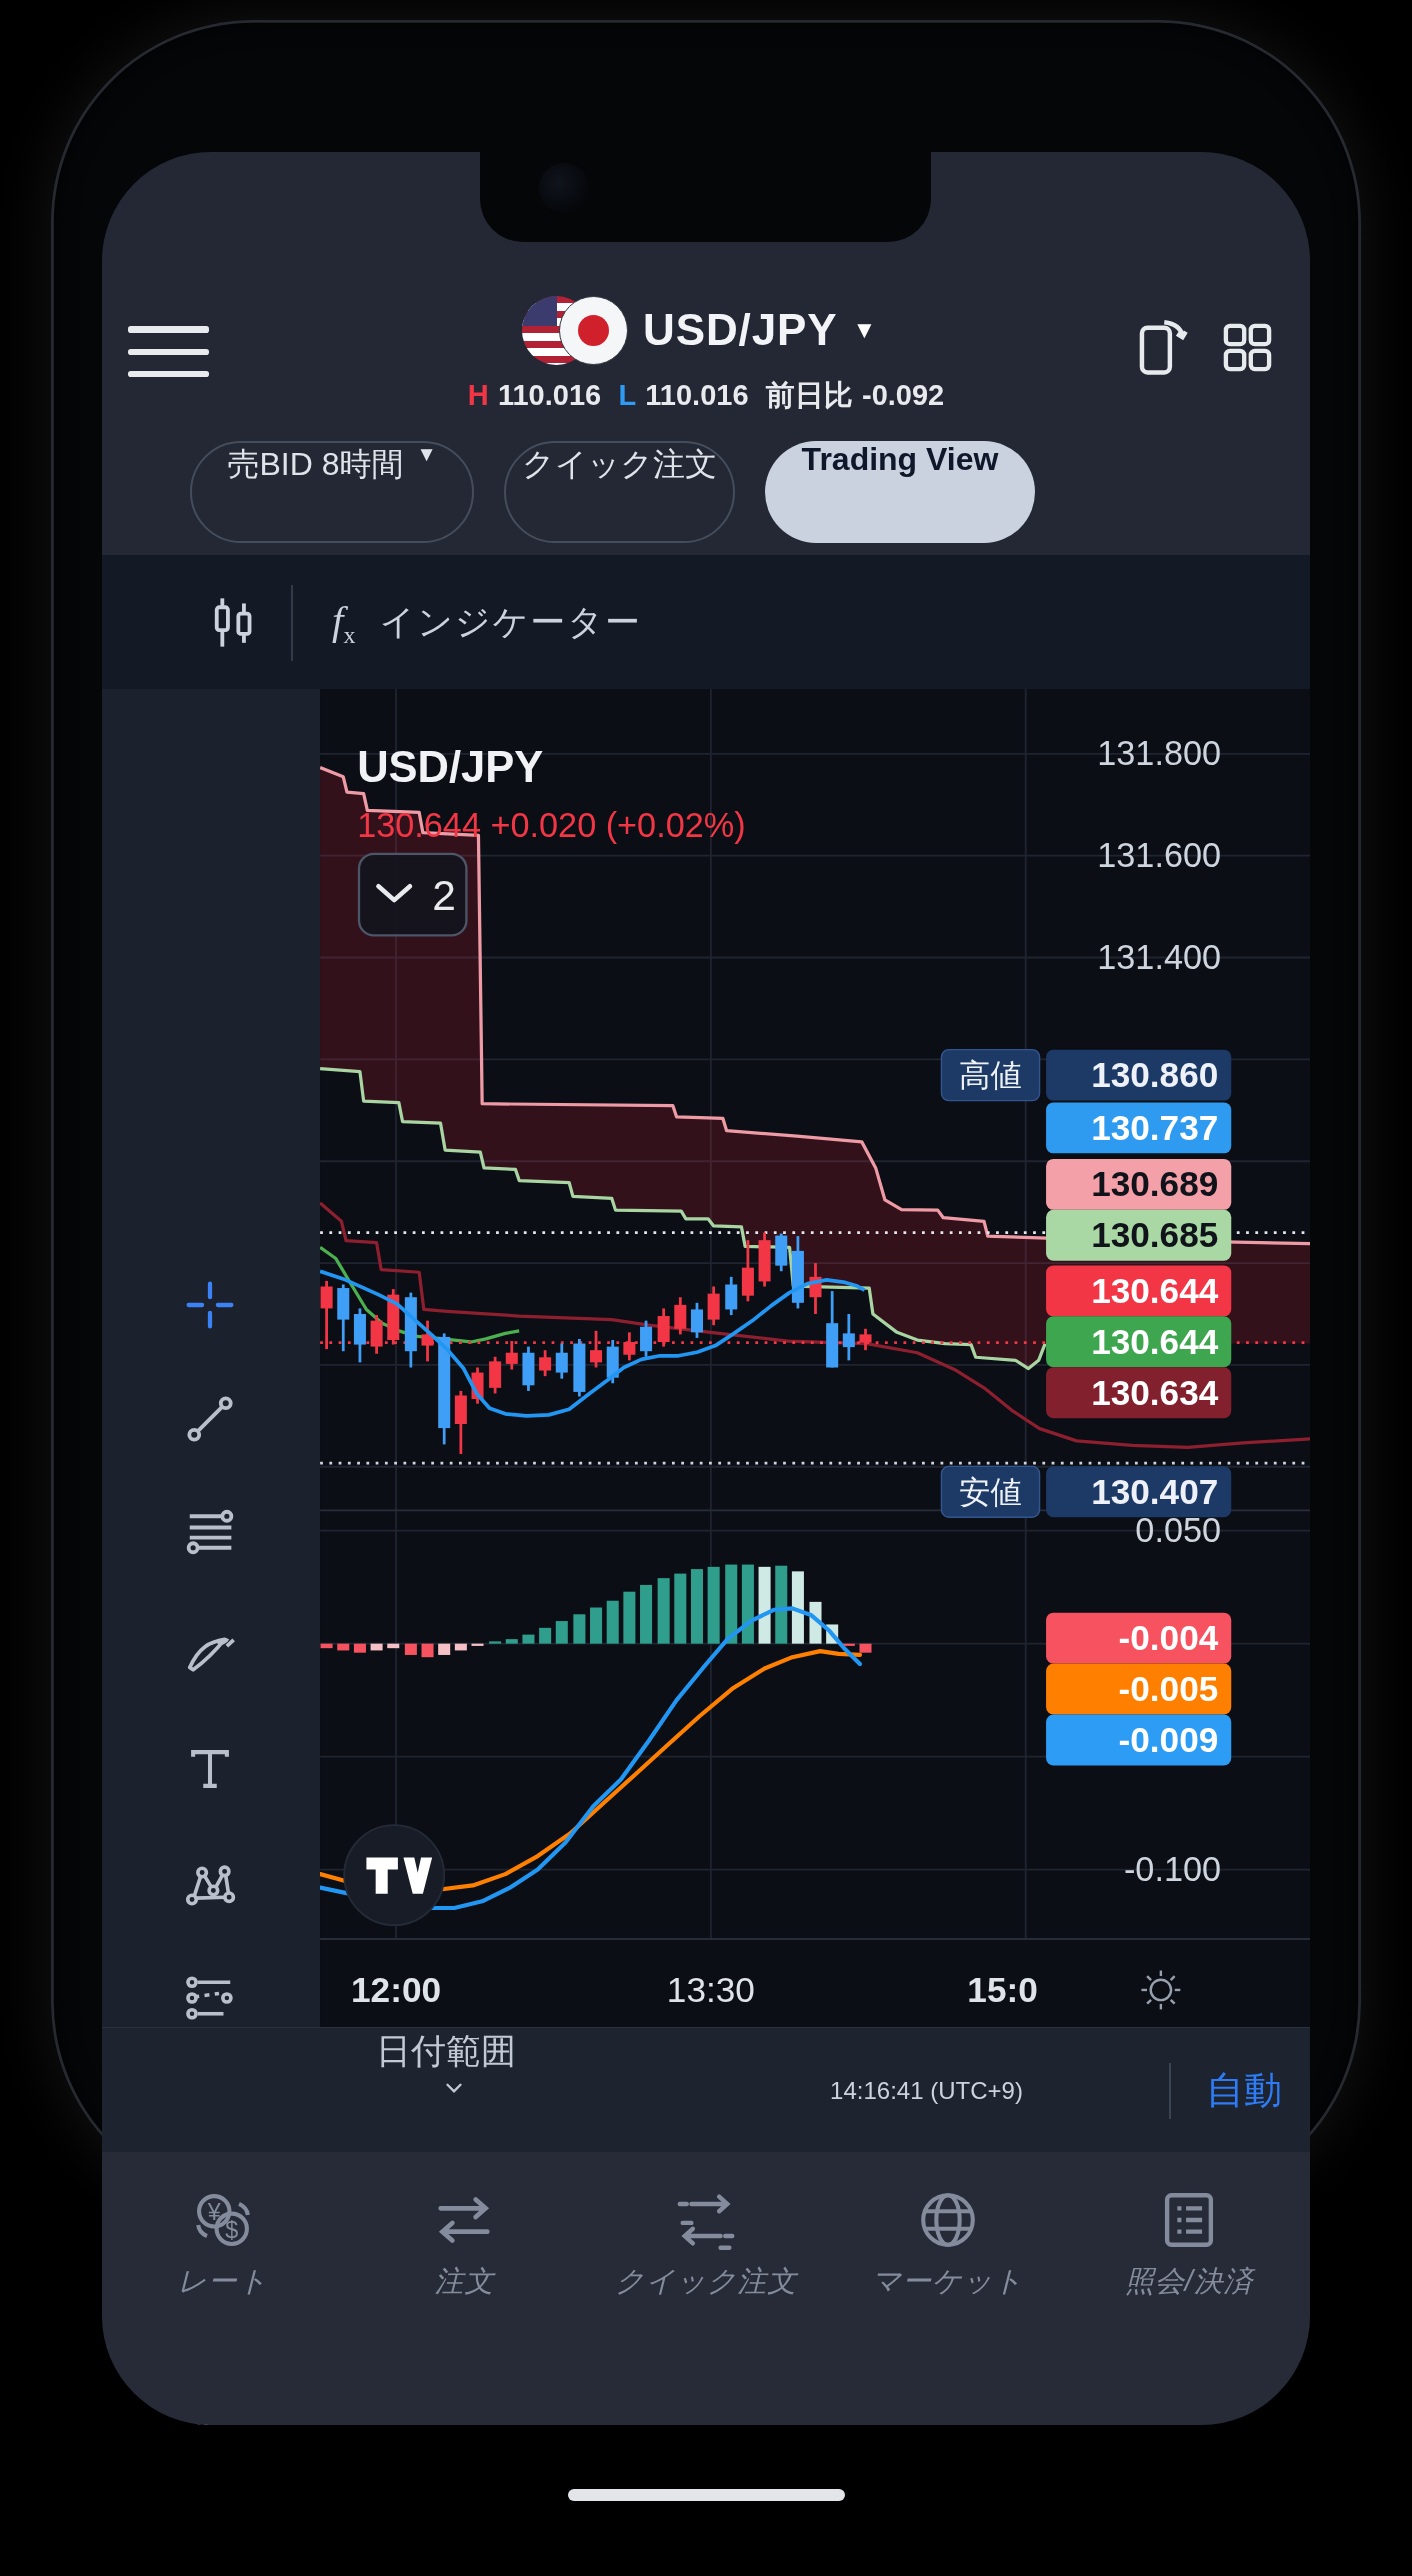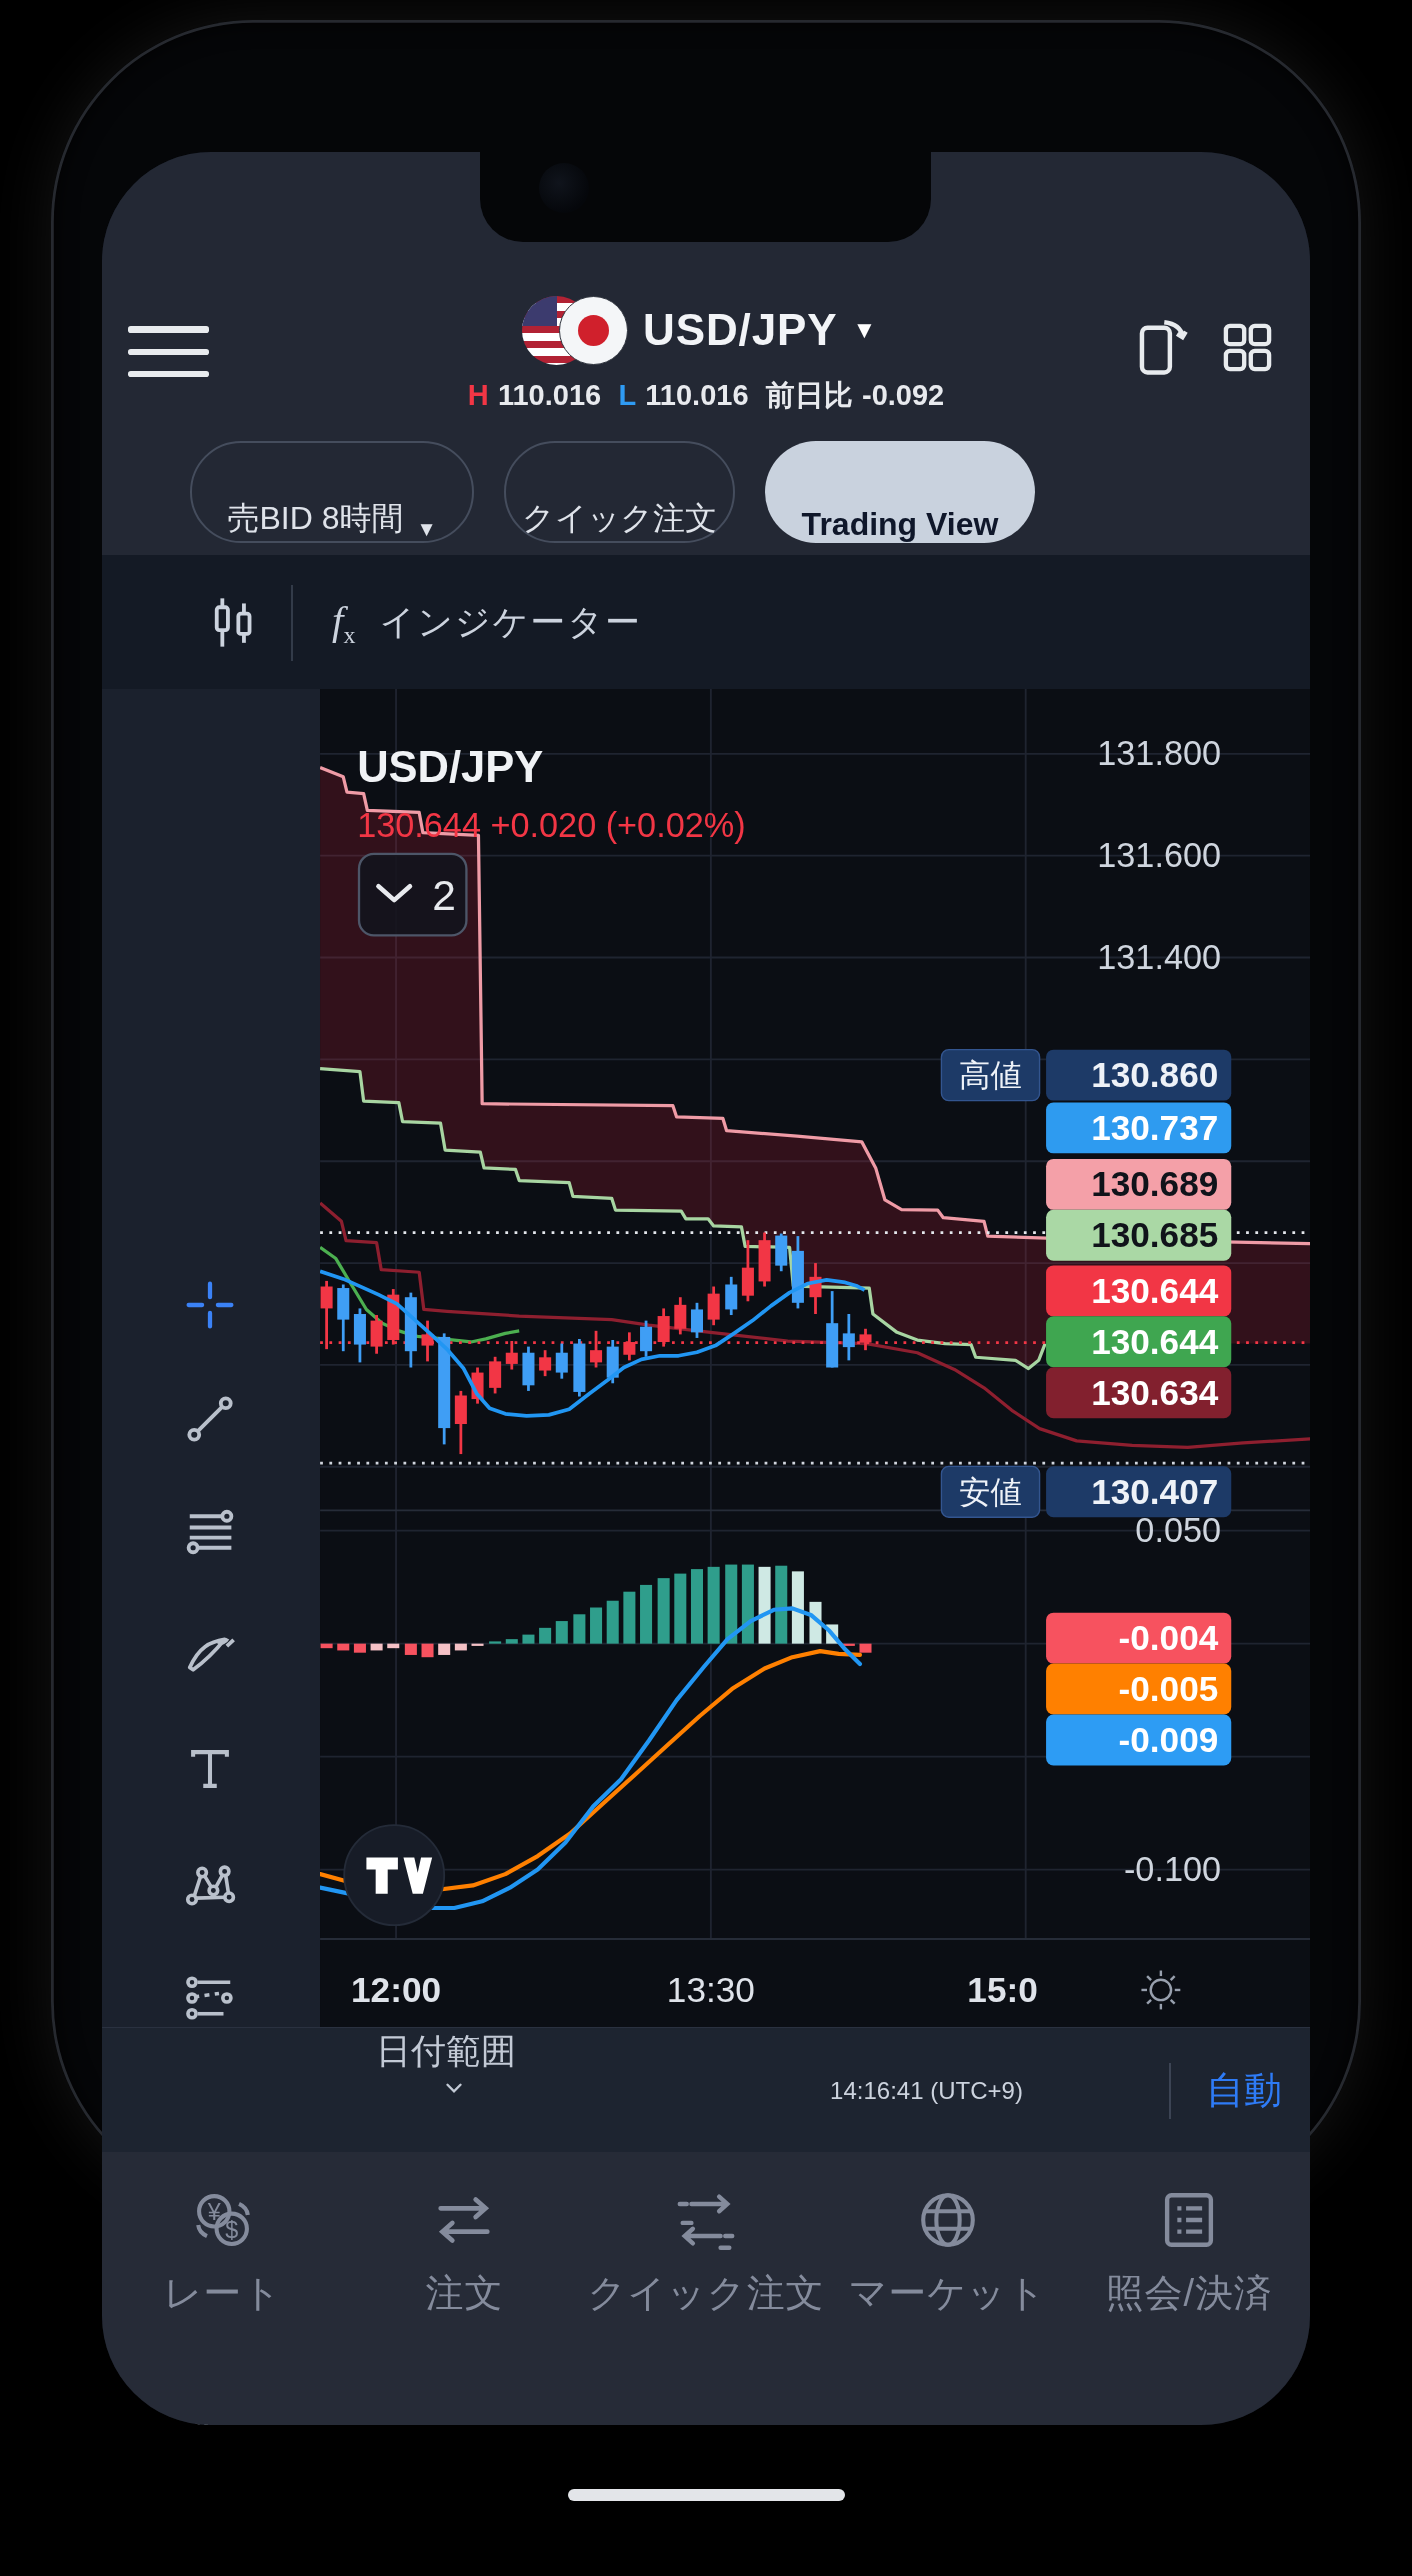--- a/index.html
+++ b/index.html
@@ -30,21 +30,21 @@
     color:#f2f4f7; font-size:44px; font-weight:700; letter-spacing:0.9px; }
   #pair-title .arr { font-size:24px; margin-left:15px; color:#fff; }
   #hl-row { position:absolute; left:0; top:224px; width:1208px; text-align:center;
     font-size:29px; color:#e8eaee; font-weight:600; }
   #hl-row .h { color:#f23645; } #hl-row .l { color:#2f9bf3; }
   #hl-row span { margin:0 4.6px; }
   #icon-rotate { position:absolute; left:1026px; top:159px; width:67px; height:67px; }
   #icon-grid { position:absolute; left:1115px; top:165px; width:61px; height:61px; }
   
   .pill { position:absolute; top:289px; height:102px; border-radius:51px; border:2.8px solid #454d5d;
-    color:#dfe3ea; font-size:32px; display:flex; align-items:flex-end; justify-content:center; cursor:pointer; }
+    color:#dfe3ea; font-size:32px; display:flex; align-items:flex-start; justify-content:center; cursor:pointer; }
   #pill-bid { left:88px; width:284px; }
   #pill-quick { left:402px; width:231px; }
   #pill-tv { left:663px; width:270px; background:#c9d2de; border:none; color:#0f172a; font-weight:600; }
   .pill .tri { font-size:20.4px; margin-left:13px; }
   
   #tvbar { position:absolute; left:0; top:403px; width:1208px; height:134px; background:#141a25; }
   #candle-tool { position:absolute; left:100px; top:35px; width:61px; height:65px; cursor:pointer; }
   #tvbar .vsep { position:absolute; left:189px; top:30px; width:1.9px; height:76px; background:#333b49; }
   #fx-group { position:absolute; left:230px; top:0; height:134px; display:flex; align-items:center; cursor:pointer; }
   #fx-glyph { font-size:41px; color:#ccd3de; font-style:italic; font-family:"Liberation Serif","DejaVu Serif",serif; }
@@ -69,21 +69,21 @@
   #clock { position:absolute; left:593px; top:0; width:463px; height:125px; display:flex; align-items:center; justify-content:center;
     color:#ccd3de; font-size:24px; }
   #bottombar .vsep { position:absolute; left:1067px; top:35px; width:1.9px; height:56px; background:#3c4454; }
   #auto-btn { position:absolute; left:1091px; top:0; height:125px; width:102px; display:flex; align-items:center; justify-content:center;
     color:#2e7bf6; font-size:38px; cursor:pointer; }
   
   #nav { position:absolute; left:0; top:2000px; width:1208px; height:273px; background:#262b37; display:flex; }
   .nav-item { flex:1; display:flex; flex-direction:column; align-items:center; padding-top:33px; color:#848b9c; cursor:pointer; }
   .nav-item.active { color:#ffffff; }
   .nav-item svg { width:70px; height:70px; }
-  .nav-label { margin-top:13px; font-size:38px; letter-spacing:0.9px; }
+  .nav-label { margin-top:7px; font-size:29px; letter-spacing:0.9px;font-style:italic; }
   .nav-item.active .nav-label { font-weight:700; }
   text { font-family:"Liberation Sans","DejaVu Sans",sans-serif; }
 </style>
 </head>
 <body>
 
 <div id="phone">
   <div id="screen">
 
     <div id="header">

